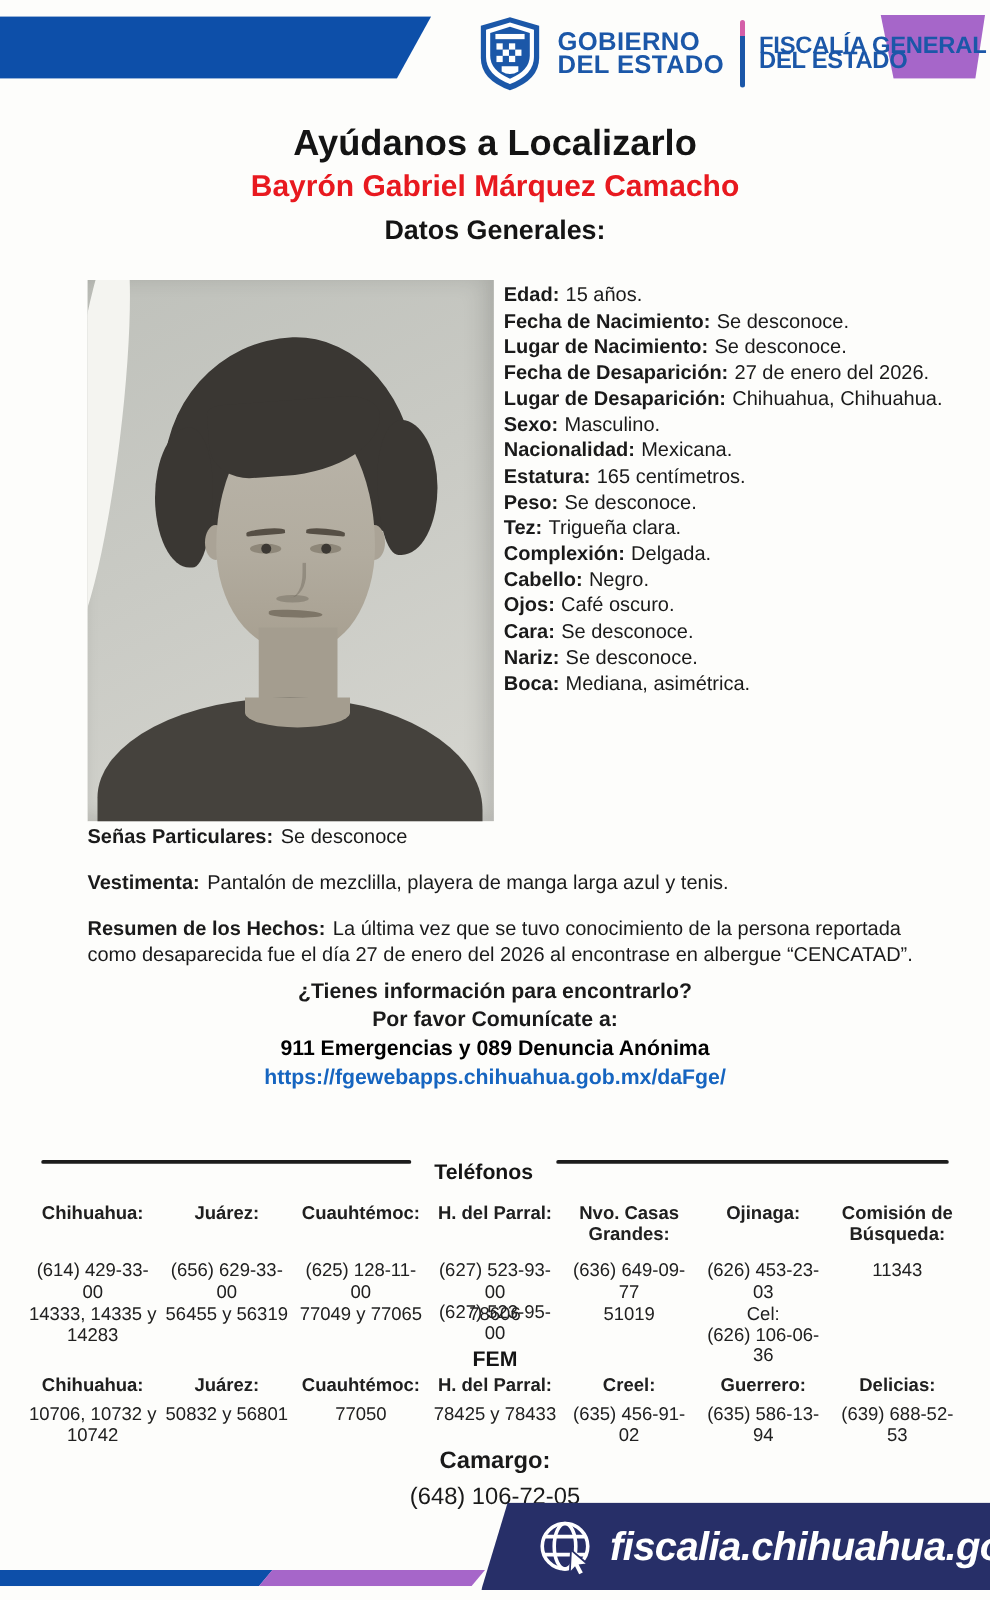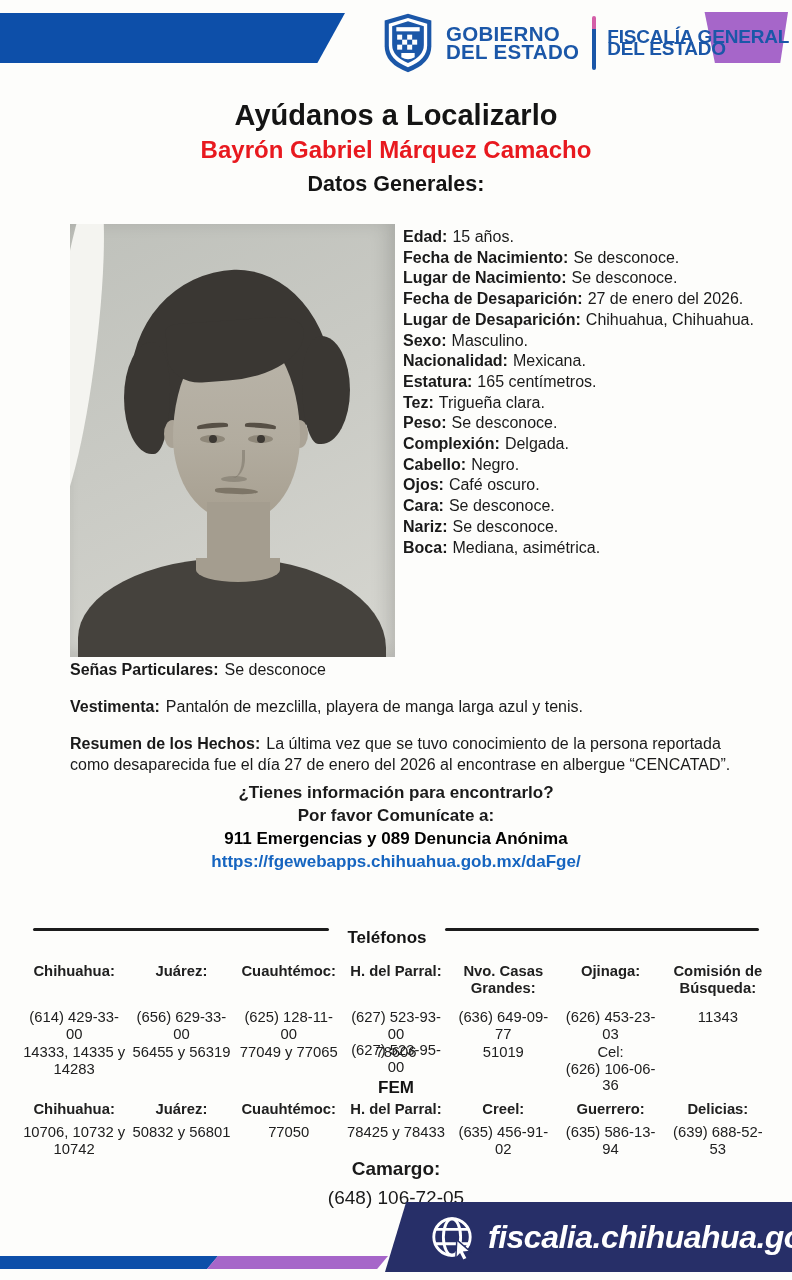--- a/index.html
+++ b/index.html
@@ -175,22 +175,22 @@
 
   <div class="details">
     <div class="field"><span class="lbl">Edad:</span><span class="val">15 años.</span></div>
     <div class="field"><span class="lbl">Fecha de Nacimiento:</span><span class="val">Se desconoce.</span></div>
     <div class="field"><span class="lbl">Lugar de Nacimiento:</span><span class="val">Se desconoce.</span></div>
     <div class="field"><span class="lbl">Fecha de Desaparición:</span><span class="val">27 de enero del 2026.</span></div>
     <div class="field"><span class="lbl">Lugar de Desaparición:</span><span class="val">Chihuahua, Chihuahua.</span></div>
     <div class="field"><span class="lbl">Sexo:</span><span class="val">Masculino.</span></div>
     <div class="field"><span class="lbl">Nacionalidad:</span><span class="val">Mexicana.</span></div>
     <div class="field"><span class="lbl">Estatura:</span><span class="val">165 centímetros.</span></div>
+    <div class="field"><span class="lbl">Peso:</span><span class="val">Se desconoce.</span></div>
     <div class="field"><span class="lbl">Tez:</span><span class="val">Trigueña clara.</span></div>
-    <div class="field"><span class="lbl">Peso:</span><span class="val">Se desconoce.</span></div>
     <div class="field"><span class="lbl">Complexión:</span><span class="val">Delgada.</span></div>
     <div class="field"><span class="lbl">Cabello:</span><span class="val">Negro.</span></div>
     <div class="field"><span class="lbl">Ojos:</span><span class="val">Café oscuro.</span></div>
     <div class="field"><span class="lbl">Cara:</span><span class="val">Se desconoce.</span></div>
     <div class="field"><span class="lbl">Nariz:</span><span class="val">Se desconoce.</span></div>
     <div class="field"><span class="lbl">Boca:</span><span class="val">Mediana, asimétrica.</span></div>
   </div>
 
   <div class="notes">
     <p><span class="lbl">Señas Particulares:</span><span class="val">Se desconoce</span></p>

